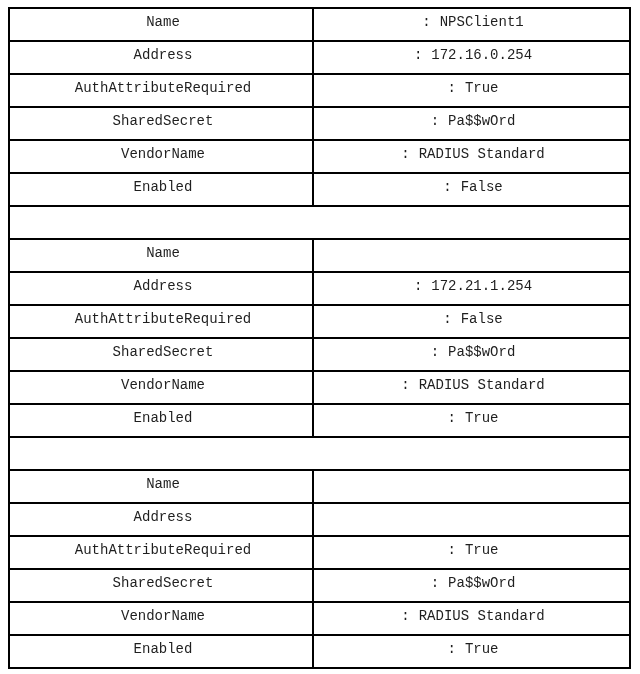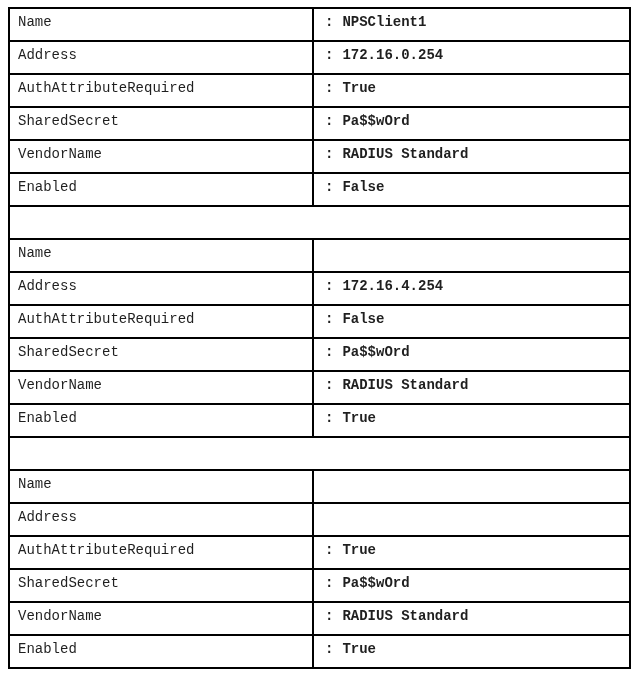--- a/index.html
+++ b/index.html
@@ -17,20 +17,21 @@
     color: #1f1f1f;
   }
   .nps-table {
     position: absolute;
     left: 8px;
     top: 7px;
     width: 623px;
     box-sizing: border-box;
     border: 2px solid #000000;
     background: #ffffff;
+    text-align: center;
   }
   .row {
     display: flex;
     height: 31px;
     border-bottom: 2px solid #000000;
     overflow: hidden;
   }
   .row:last-child {
     border-bottom: none;
   }
@@ -38,21 +39,20 @@
     box-sizing: border-box;
     width: 304px;
     border-right: 2px solid #000000;
     padding: 5px 4px 0 8px;
     white-space: nowrap;
   }
   .cell-value {
     flex: 1;
     padding: 5px 8px 0 11px;
     white-space: nowrap;
-    font-weight: bold;
   }
   .colon {
     display: inline-block;
     margin-right: 9px;
   }
   .row.separator {
     
   }
 </style>
 </head>
@@ -85,21 +85,21 @@
     <div class="cell-value"><span class="colon">:</span><span>False</span></div>
   </div>
 
   <div class="row separator"></div>
 
   <div class="row">
     <div class="cell-label">Name</div>
   </div>
   <div class="row">
     <div class="cell-label">Address</div>
-    <div class="cell-value"><span class="colon">:</span><span>172.16.4.254</span></div>
+    <div class="cell-value"><span class="colon">:</span><span>172.21.1.254</span></div>
   </div>
   <div class="row">
     <div class="cell-label">AuthAttributeRequired</div>
     <div class="cell-value"><span class="colon">:</span><span>False</span></div>
   </div>
   <div class="row">
     <div class="cell-label">SharedSecret</div>
     <div class="cell-value"><span class="colon">:</span><span>Pa$$wOrd</span></div>
   </div>
   <div class="row">

